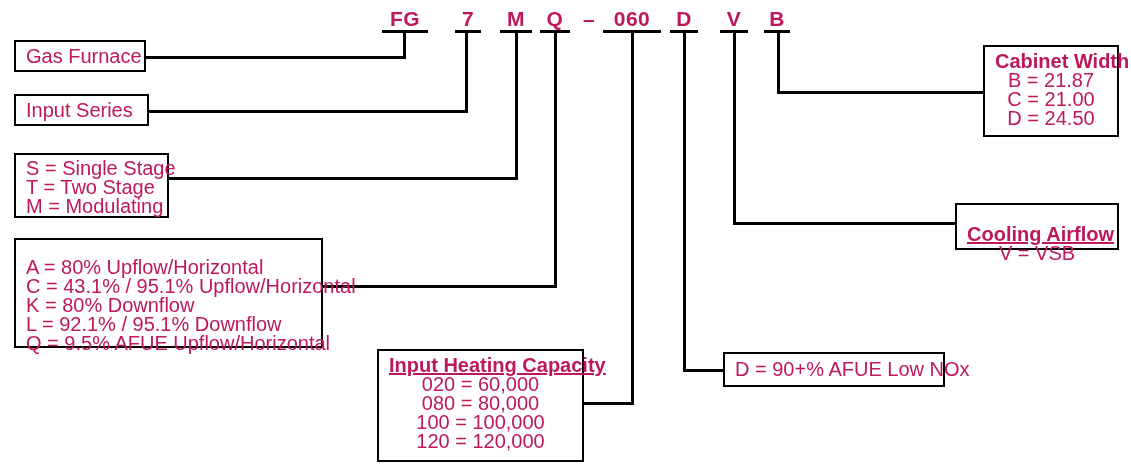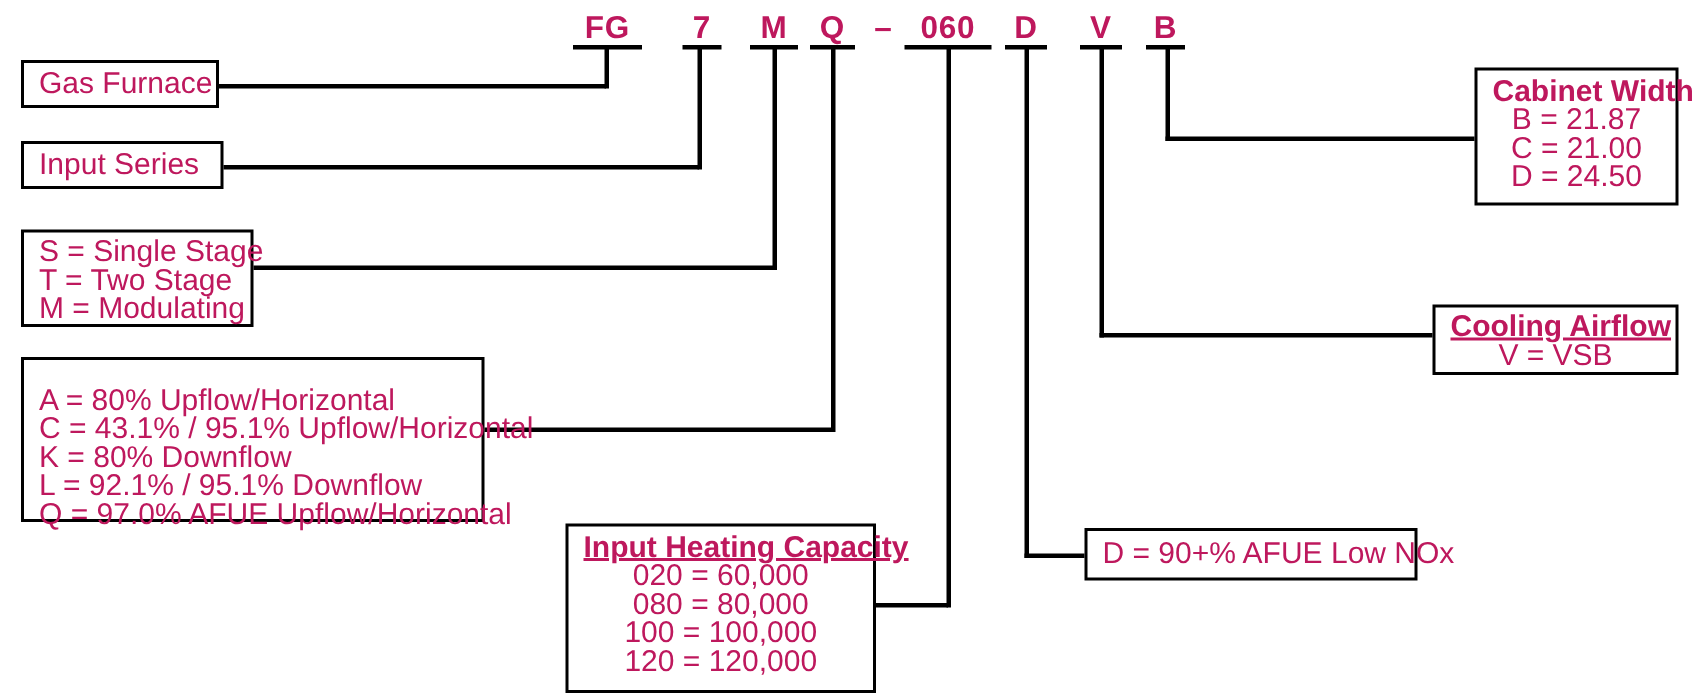--- a/index.html
+++ b/index.html
@@ -141,21 +141,21 @@
       <span class="box-line">M = Modulating</span>
     </div>
   </div>
 
   <div class="box" style="left:14px; top:238px; width:309px; height:110px;">
     <div class="box-inner" style="padding-top:18px;">
       <span class="box-line">A = 80% Upflow/Horizontal</span>
       <span class="box-line">C = 43.1% / 95.1% Upflow/Horizontal</span>
       <span class="box-line">K = 80% Downflow</span>
       <span class="box-line">L = 92.1% / 95.1% Downflow</span>
-      <span class="box-line">Q = 97.0% AFUE Upflow/Horizontal</span>
+      <span class="box-line">Q = 9.5% AFUE Upflow/Horizontal</span>
     </div>
   </div>
 
   <div class="box" style="left:377px; top:349px; width:207px; height:113px;">
     <div class="box-inner center" style="padding-top:5px;">
       <span class="box-title underline">Input Heating Capacity</span>
       <span class="box-line">020 = 60,000</span>
       <span class="box-line">080 = 80,000</span>
       <span class="box-line">100 = 100,000</span>
       <span class="box-line">120 = 120,000</span>
@@ -164,21 +164,21 @@
 
   <div class="box" style="left:723px; top:352px; width:222px; height:35px;">
     <div class="box-center-v">
       <div class="box-inner center" style="width:100%;">
         <span class="box-line">D = 90+% AFUE Low NOx</span>
       </div>
     </div>
   </div>
 
   <div class="box" style="left:955px; top:203px; width:164px; height:47px;">
-    <div class="box-inner center" style="padding-top:4px;">
+    <div class="box-inner center" style="padding-top:20px;">
       <span class="box-title underline">Cooling Airflow</span>
       <span class="box-line">V = VSB</span>
     </div>
   </div>
 
   <div class="box" style="left:983px; top:45px; width:136px; height:92px;">
     <div class="box-inner center" style="padding-top:5px;">
       <span class="box-title">Cabinet Width</span>
       <span class="box-line">B = 21.87</span>
       <span class="box-line">C = 21.00</span>

